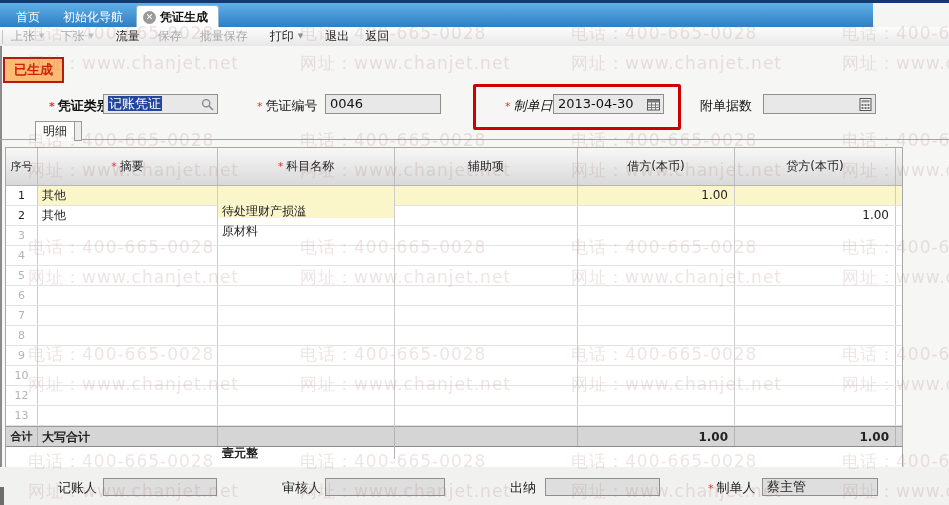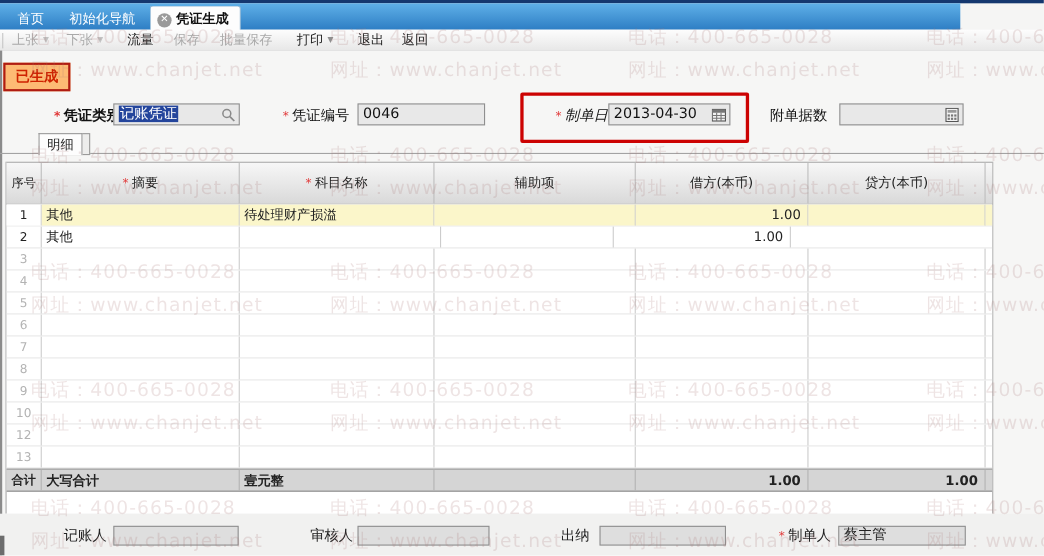--- a/index.html
+++ b/index.html
@@ -44,21 +44,21 @@
   
   .tablewrap{position:absolute;left:5px;top:101px;width:898px;height:320px;background:#fff;border-left:1px solid #a8a8a8;border-right:1px solid #a8a8a8;box-sizing:border-box;}
   .thead{display:flex;height:39px;background:linear-gradient(#f7f7f7,#d9d9d9);border-top:1px solid #a8a8a8;border-bottom:1px solid #b5b5b5;box-sizing:border-box;}
   .thead .hc{display:flex;align-items:center;justify-content:center;border-right:1px solid #bdbdbd;box-sizing:border-box;}
   .thead .fill{border-right:none;flex:1;}
   .trow{display:flex;height:20px;line-height:19px;border-bottom:1px solid #e2e2e2;box-sizing:border-box;background:#fff;}
   .trow .tc{border-right:1px solid #cccccc;box-sizing:border-box;overflow:hidden;white-space:nowrap;}
   .trow .fill{border-right:none;flex:1;}
   .c0{width:32px;text-align:center;font-size:11px;}
   .c1{width:180px;padding:0 4px;}
-  .c2{width:177px;padding:0 4px;}
+  .c2{width:177px;padding:16px 4px;}
   .c3{width:183px;}
   .c4{width:157px;text-align:right;padding-right:6px;}
   .c5{width:161px;text-align:right;padding-right:6px;}
   .thead .c1,.thead .c2,.thead .c4,.thead .c5{padding:0;text-align:center;}
   .trow.hl .tc{background:#fbf6ca;}
   .trow.hl .c0{background:#fff;}
   .trow .c0.dim{color:#b3b3b3;}
   .ttotal{display:flex;height:21px;line-height:20px;background:#d5d5d5;border-top:1px solid #9b9b9b;border-bottom:1px solid #8a8a8a;font-weight:bold;box-sizing:border-box;}
   .ttotal .tc{border-right:1px solid #b3b3b3;box-sizing:border-box;white-space:nowrap;}
   .ttotal .fill{border-right:none;flex:1;}
@@ -189,20 +189,21 @@
             <div class="tc c1">其他</div>
             <div class="tc c2">待处理财产损溢</div>
             <div class="tc c3"></div>
             <div class="tc c4">1.00</div>
             <div class="tc c5"></div>
             <div class="tc fill"></div>
           </div>
           <div class="trow">
             <div class="tc c0">2</div>
             <div class="tc c1">其他</div>
+            <div class="tc c2">原材料</div>
             <div class="tc c3"></div>
             <div class="tc c4"></div>
             <div class="tc c5">1.00</div>
             <div class="tc fill"></div>
           </div>
           <div class="trow">
             <div class="tc c0 dim">3</div>
             <div class="tc c1"></div>
             <div class="tc c2"></div>
             <div class="tc c3"></div>

